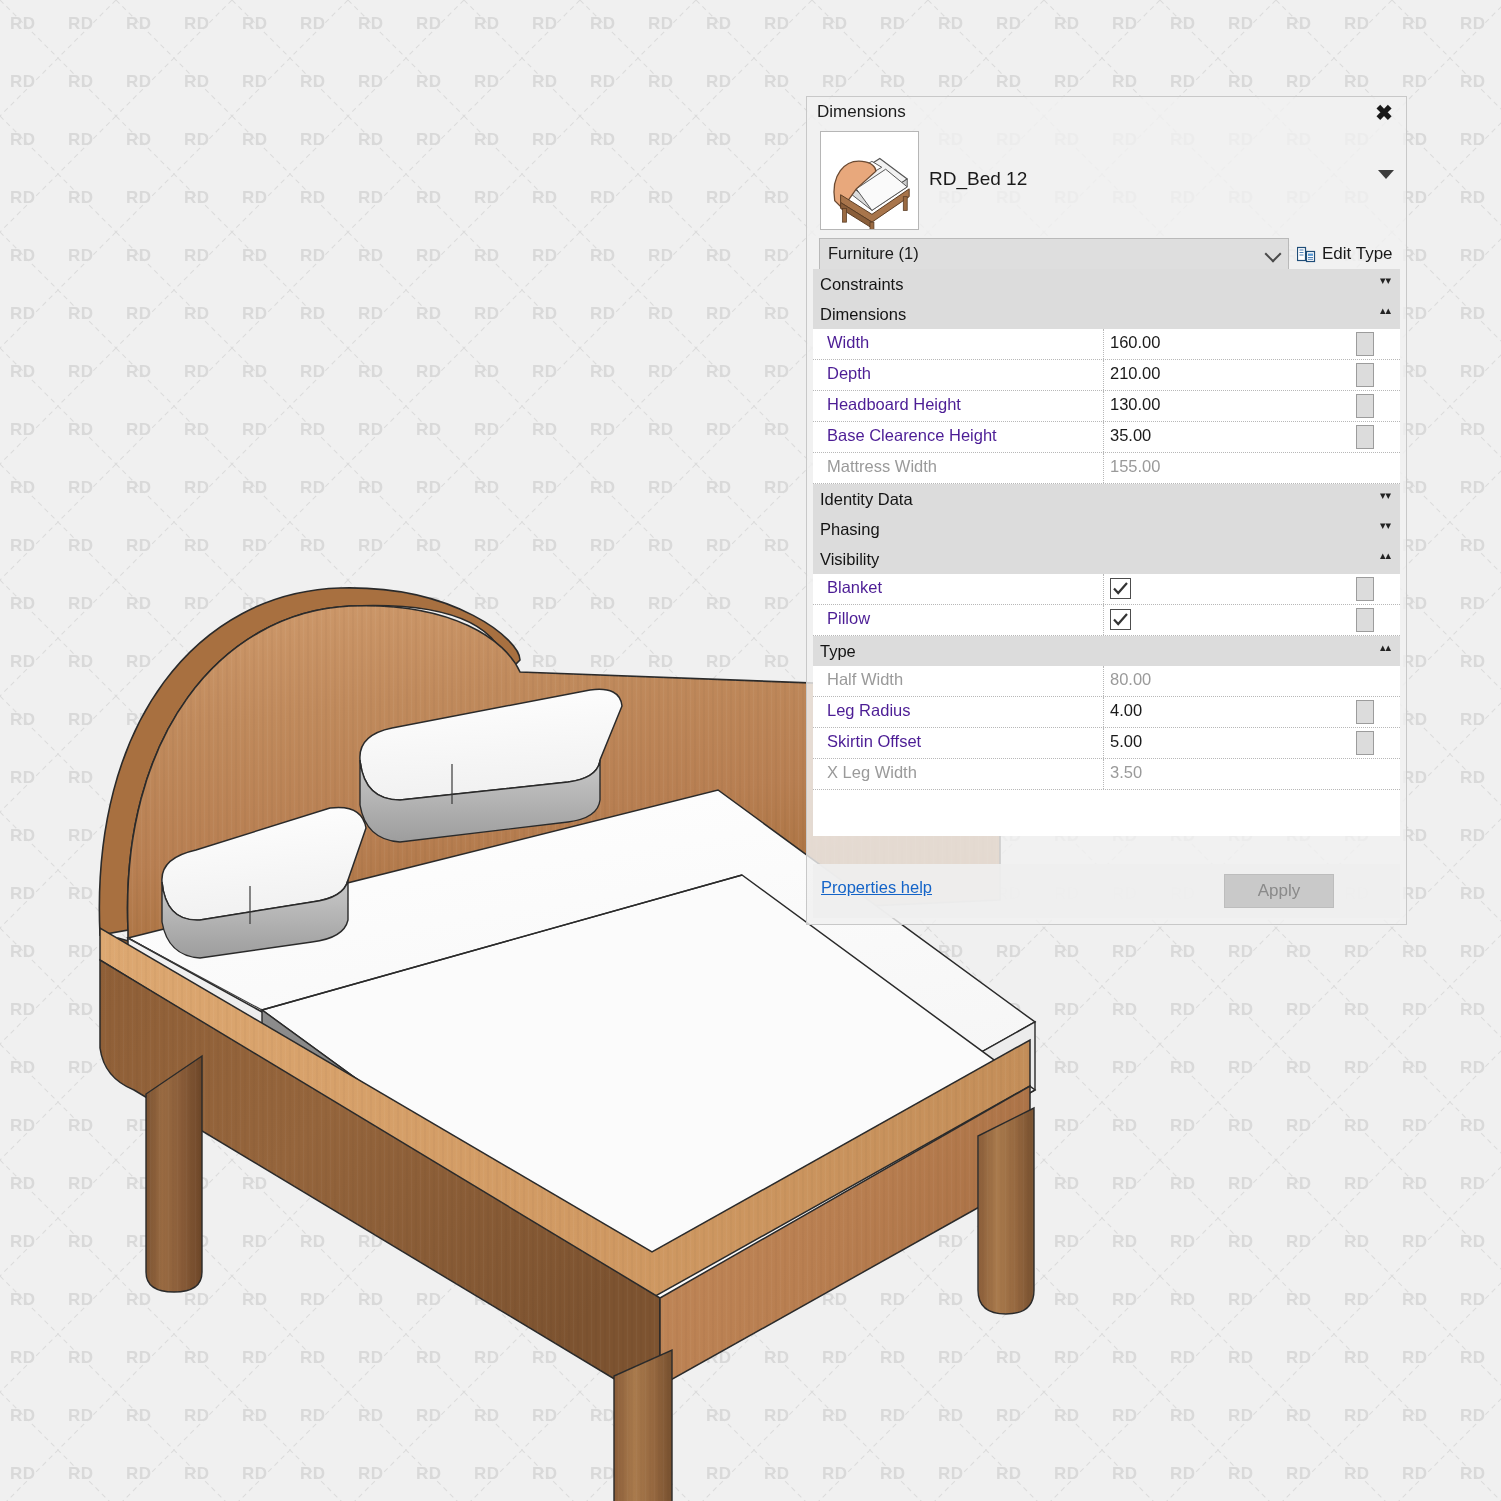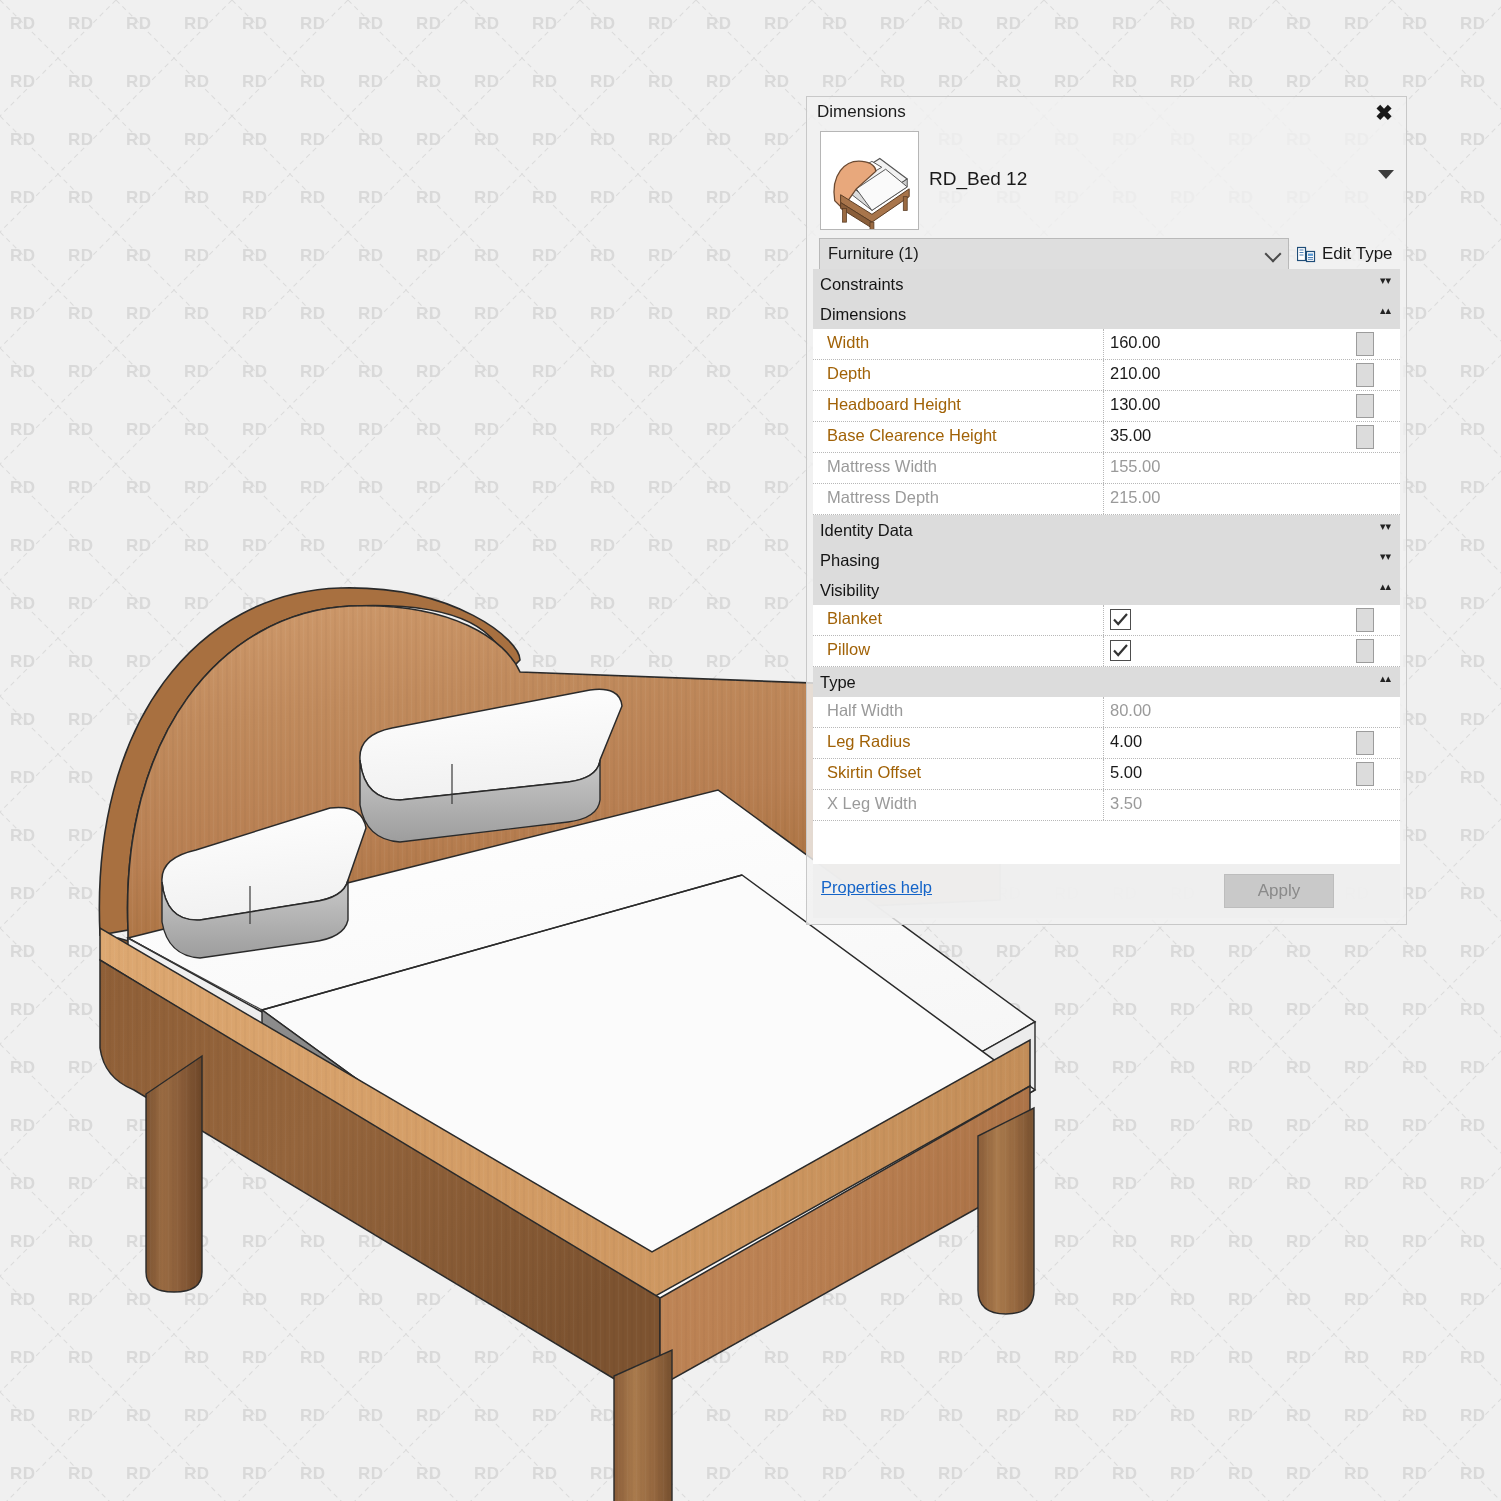--- a/index.html
+++ b/index.html
@@ -97,21 +97,21 @@
     position:absolute;right:8px;top:8px;width:13px;height:14px;
     font-size:11px;line-height:7px;color:#222;text-align:center;
     cursor:pointer;font-family:"DejaVu Sans",sans-serif;
   }
   .prop-row{
     position:relative;height:30px;background:#fff;
     border-bottom:1px dotted #b8b8b8;
     display:flex;align-items:center;
   }
   .prop-name{
-    position:absolute;left:14px;top:4px;font-size:16.5px;color:#a16207;
+    position:absolute;left:14px;top:4px;font-size:16.5px;color:#4c1d95;
     white-space:nowrap;
   }
   .prop-row.readonly .prop-name,
   .prop-row.readonly .prop-value{color:#9a9a9a;}
   .prop-value-cell{
     position:absolute;left:290px;top:0;right:24px;height:100%;
     border-left:1px dotted #b8b8b8;
   }
   .prop-value{
     position:absolute;left:6px;top:4px;font-size:16.5px;color:#1a1a1a;
@@ -1062,26 +1062,20 @@
           <span class="prop-value">35.00</span>
           <span class="prop-btn"></span>
         </span>
       </div>
       <div class="prop-row readonly">
         <span class="prop-name">Mattress Width</span>
         <span class="prop-value-cell">
           <span class="prop-value">155.00</span>
         </span>
       </div>
-      <div class="prop-row readonly">
-        <span class="prop-name">Mattress Depth</span>
-        <span class="prop-value-cell">
-          <span class="prop-value">215.00</span>
-        </span>
-      </div>
       <div class="group-header">
         <span class="gh-label">Identity Data</span>
         <span class="group-chevron">▾▾</span>
       </div>
       <div class="group-header">
         <span class="gh-label">Phasing</span>
         <span class="group-chevron">▾▾</span>
       </div>
       <div class="group-header">
         <span class="gh-label">Visibility</span>

